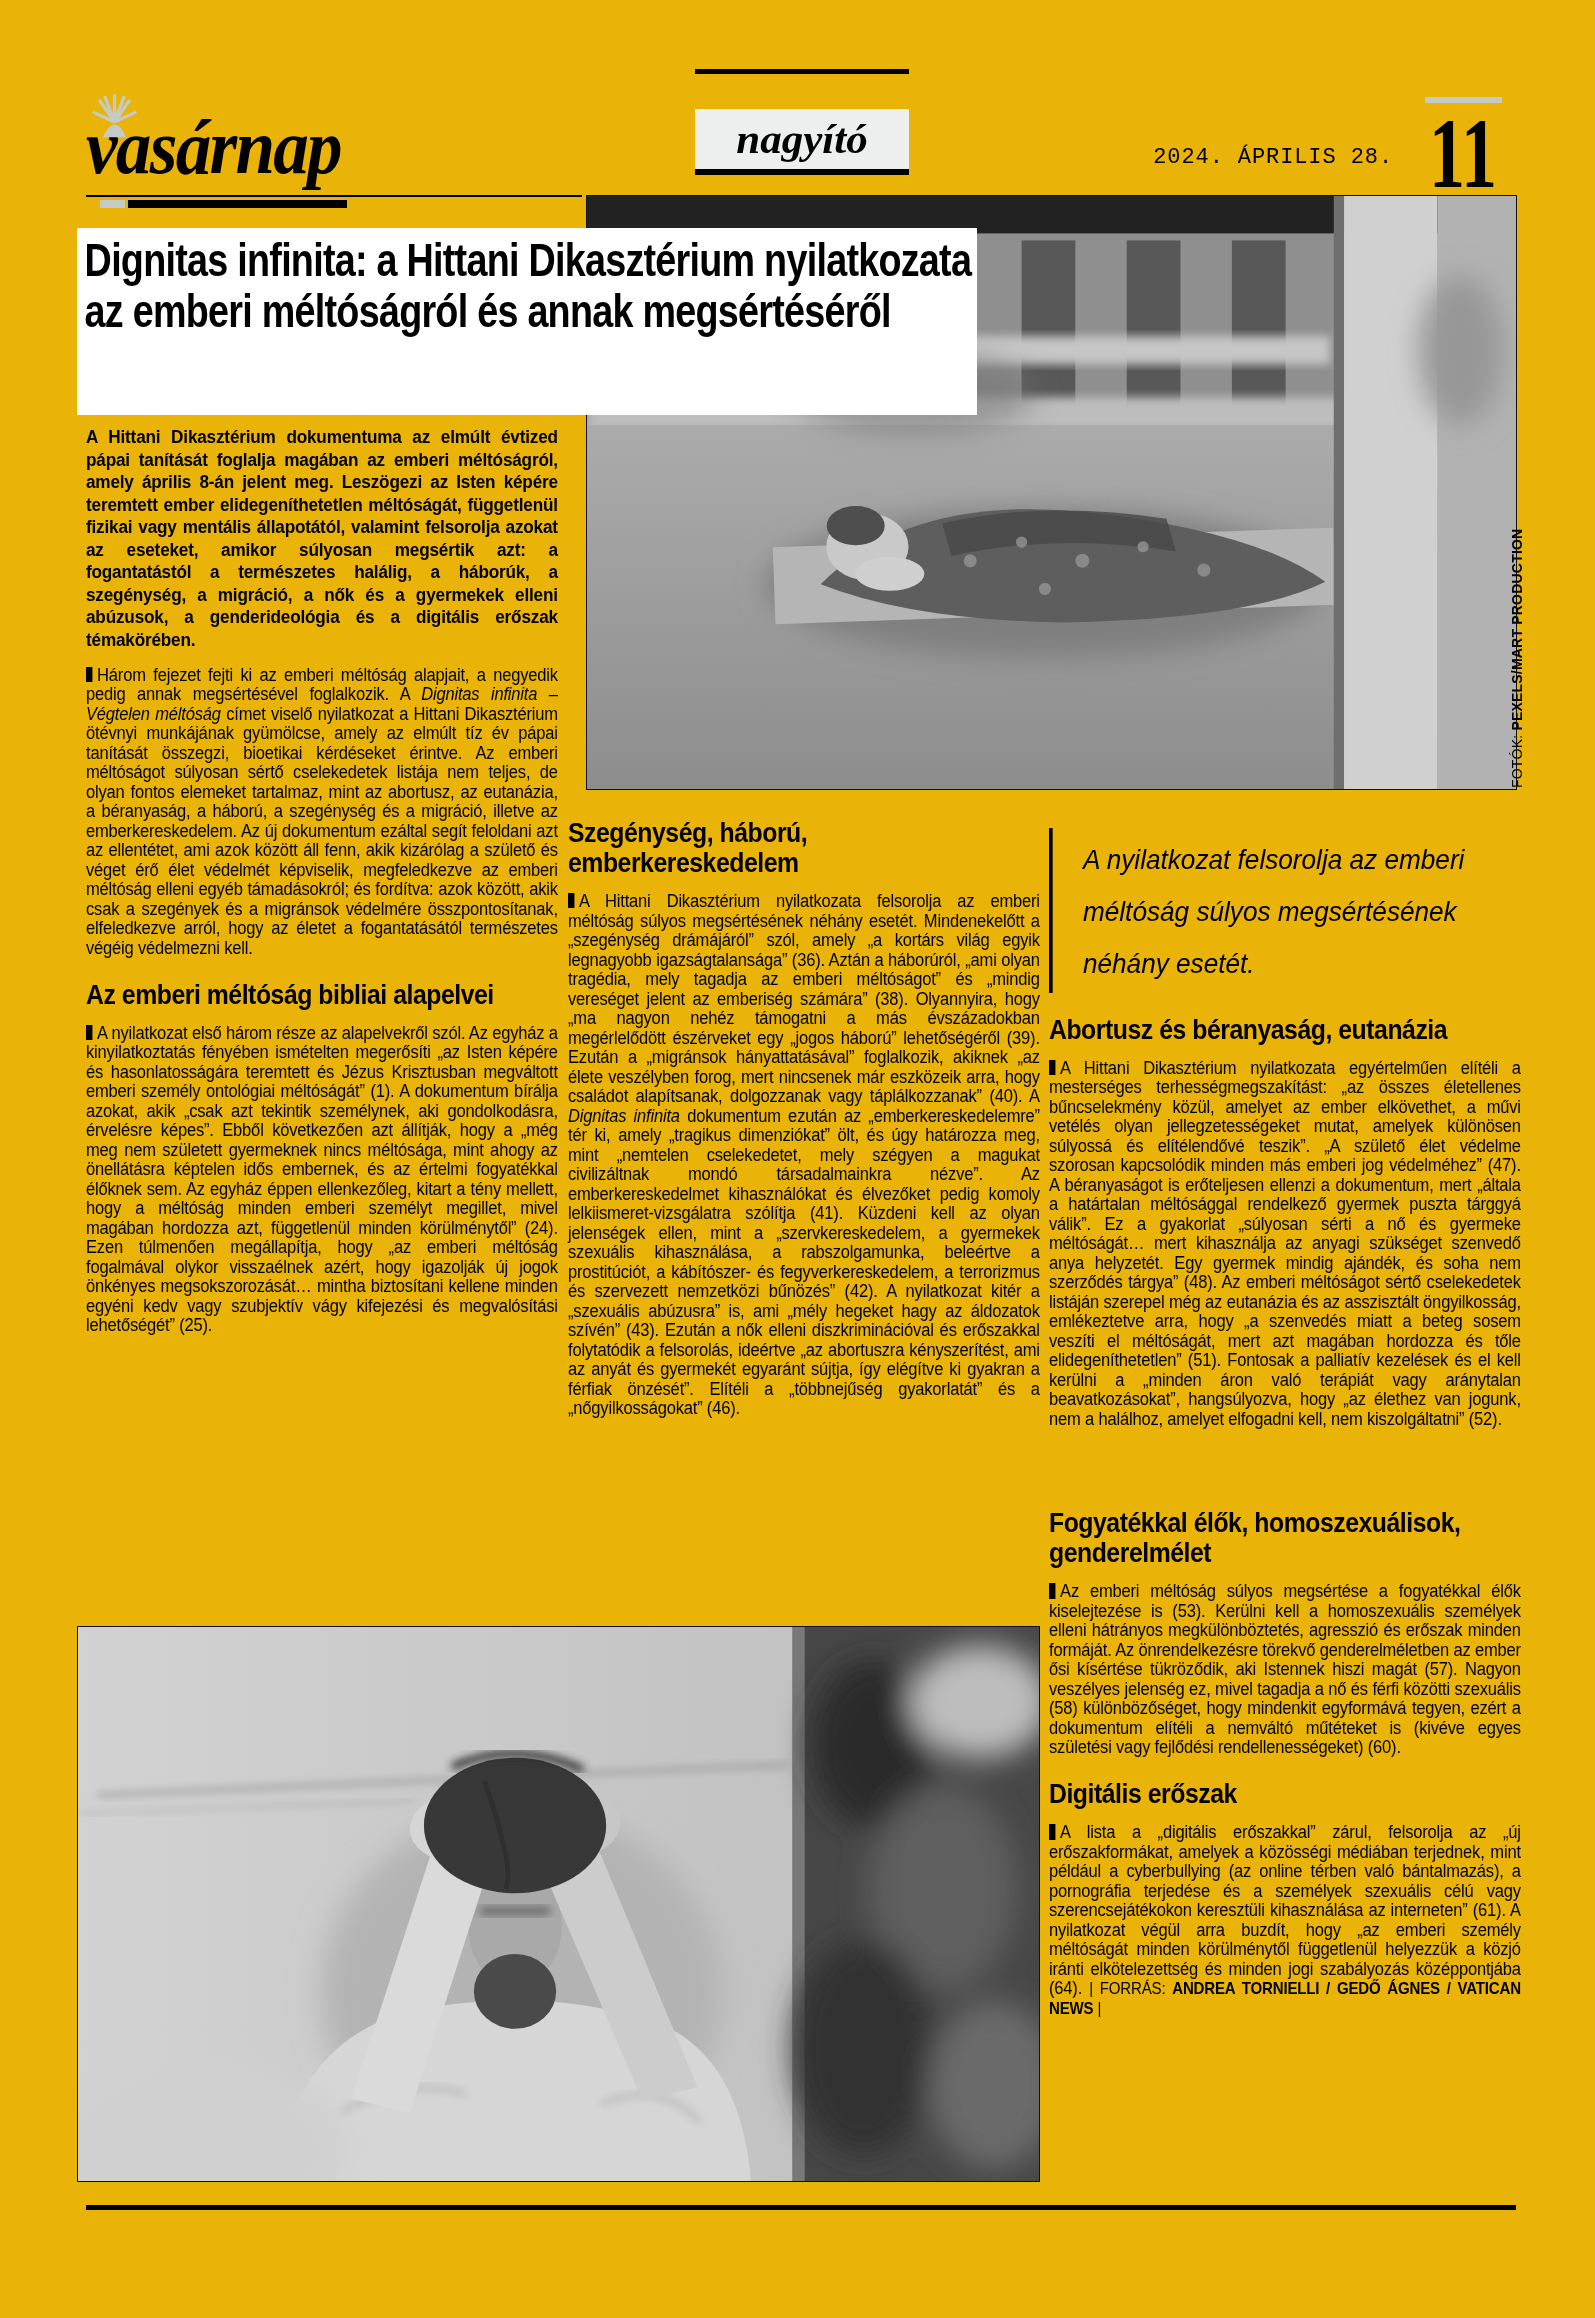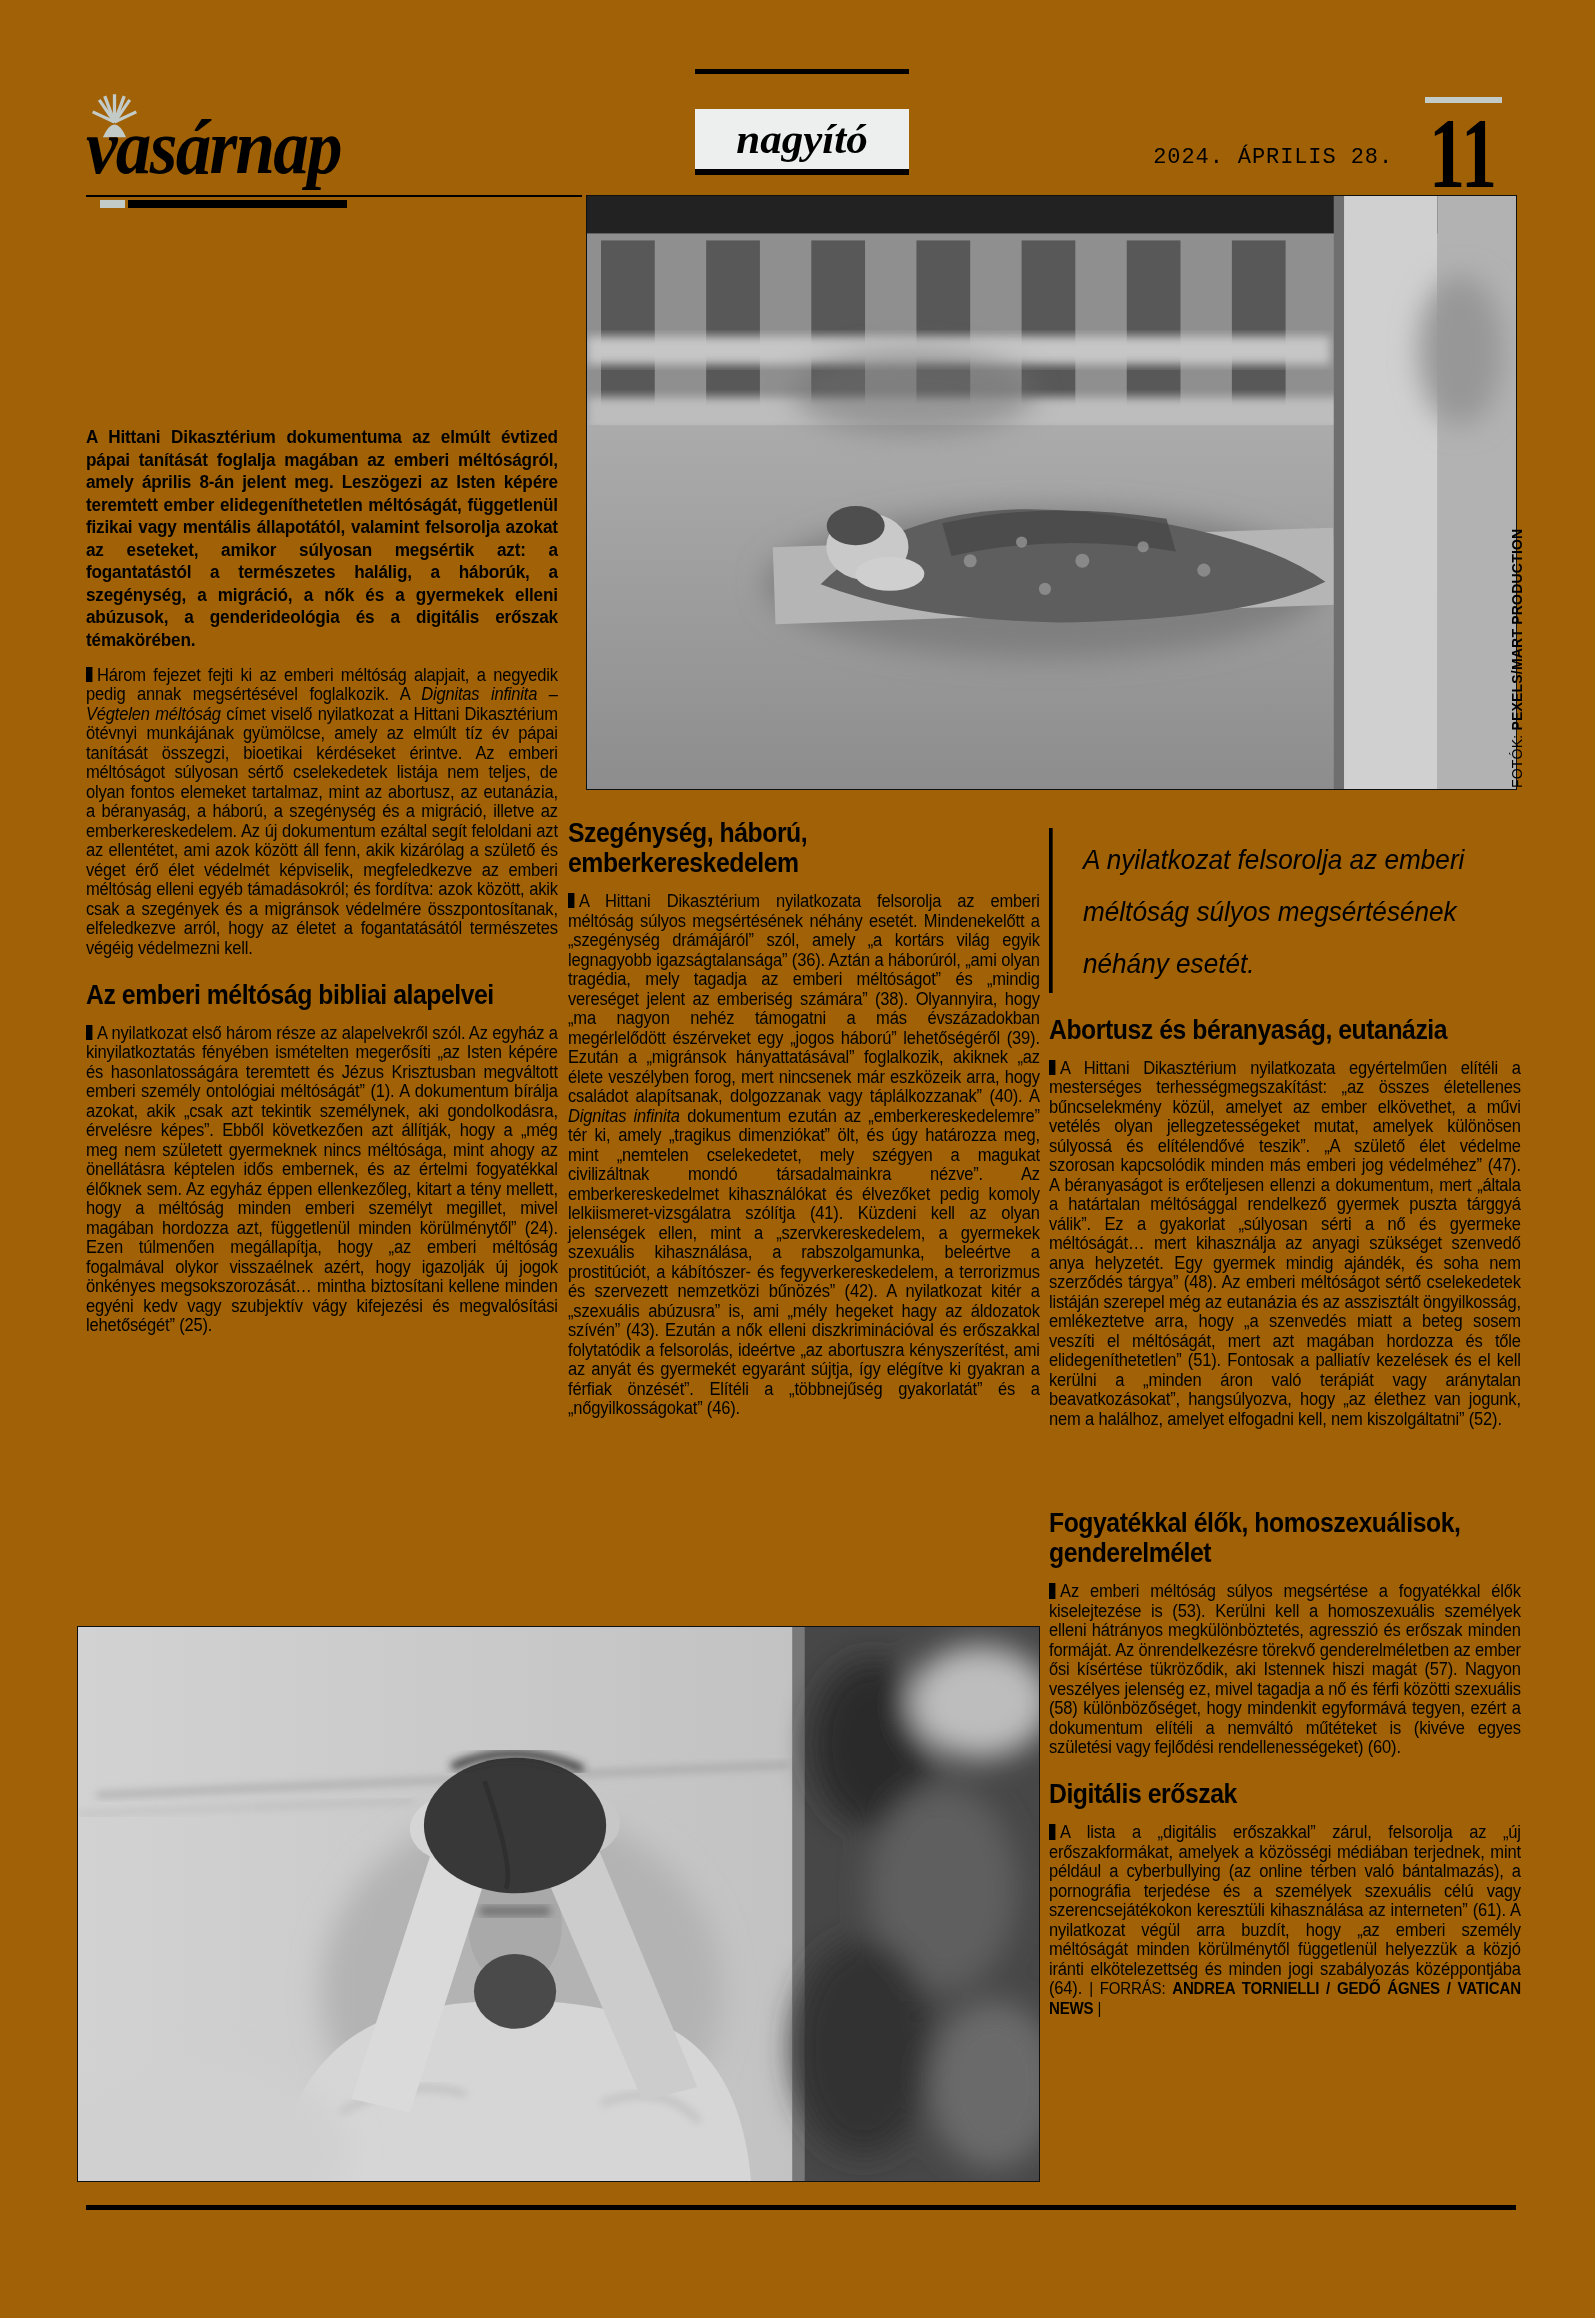--- a/index.html
+++ b/index.html
@@ -1,16 +1,16 @@
 <!DOCTYPE html>
 <html style="font-size:7.5px"><head>
 <meta charset="utf-8">
 <style>
   html,body{margin:0;padding:0;background:#777;}
-  .page{position:relative;width:1595px;height:2319px;background:#a16207;overflow:hidden;
+  .page{position:relative;width:1595px;height:2319px;background:#eab308;overflow:hidden;
         font-family:"Liberation Sans",sans-serif;color:#000;}
   .abs{position:absolute;}
 
   
   .logo-text{font-family:"Liberation Serif",serif;font-style:italic;font-weight:bold;
              font-size:79px;line-height:79px;letter-spacing:-1.9px;transform:scaleX(.9);transform-origin:left top;}
   .rule{background:#000;}
   .gray-bar{background:#c3cbc8;}
   .section-box{background:#edefee;text-align:center;}
   .section-box .sec-label{font-family:"Liberation Serif",serif;font-style:italic;font-weight:bold;
@@ -135,20 +135,25 @@
       <rect x="1620" y="0" width="200" height="1268" fill="#d0d0d0"></rect>
       <rect x="1820" y="0" width="168" height="1268" fill="#b2b2b2"></rect>
       <ellipse cx="1870" cy="330" rx="90" ry="160" fill="#979797" filter="url(#b2)"></ellipse>
     </svg>
   </div>
 
   <div class="abs credit" style="left:1525px;top:772px;">
     <span>FOTÓK: </span><span class="bd">PEXELS/MART PRODUCTION</span>
   </div>
 
+  <div class="abs headline-box" style="left:77px;top:228px;width:900px;height:187px;">
+    <div class="hl-wrap">
+      <h1>Dignitas infinita: a Hittani Dikasztérium nyilatkozata az emberi méltóságról és annak megsértéséről</h1>
+    </div>
+  </div>
 
   <div class="abs col" style="left:86px;top:426px;">
     <p class="lead">A Hittani Dikasztérium dokumentuma az elmúlt évtized pápai tanítását foglalja magában az emberi méltóságról, amely április 8-án jelent meg. Leszögezi az Isten képére teremtett ember elidegeníthetetlen méltóságát, függetlenül fizikai vagy mentális állapotától, valamint felsorolja azokat az eseteket, amikor súlyosan megsértik azt: a fogantatástól a természetes halálig, a háborúk, a szegénység, a migráció, a nők és a gyermekek elleni abúzusok, a genderideológia és a digitális erőszak témakörében.</p>
     <p><span class="pmark"></span><span><span>Három fejezet fejti ki az emberi méltóság alapjait, a negyedik pedig annak megsértésével foglalkozik. A </span><span class="it">Dignitas infinita – Végtelen méltóság</span><span> címet viselő nyilatkozat a Hittani Dikasztérium ötévnyi munkájának gyümölcse, amely az elmúlt tíz év pápai tanítását összegzi, bioetikai kérdéseket érintve. Az emberi méltóságot súlyosan sértő cselekedetek listája nem teljes, de olyan fontos elemeket tartalmaz, mint az abortusz, az eutanázia, a béranyaság, a háború, a szegénység és a migráció, illetve az emberkereskedelem. Az új dokumentum ezáltal segít feloldani azt az ellentétet, ami azok között áll fenn, akik kizárólag a születő és véget érő élet védelmét képviselik, megfeledkezve az emberi méltóság elleni egyéb támadásokról; és fordítva: azok között, akik csak a szegények és a migránsok védelmére összpontosítanak, elfeledkezve arról, hogy az életet a fogantatásától természetes végéig védelmezni kell.</span></span></p>
     <h2 class="section">Az emberi méltóság bibliai alapelvei</h2>
     <p><span class="pmark"></span><span><span>A nyilatkozat első három része az alapelvekről szól. Az egyház a kinyilatkoztatás fényében ismételten megerősíti „az Isten képére és hasonlatosságára teremtett és Jézus Krisztusban megváltott emberi személy ontológiai méltóságát” (1). A dokumentum bírálja azokat, akik „csak azt tekintik személynek, aki gondolkodásra, érvelésre képes”. Ebből következően azt állítják, hogy a „még meg nem született gyermeknek nincs méltósága, mint ahogy az önellátásra képtelen idős embernek, és az értelmi fogyatékkal élőknek sem. Az egyház éppen ellenkezőleg, kitart a tény mellett, hogy a méltóság minden emberi személyt megillet, mivel magában hordozza azt, függetlenül minden körülménytől” (24). Ezen túlmenően megállapítja, hogy „az emberi méltóság fogalmával olykor visszaélnek azért, hogy igazolják új jogok önkényes megsokszorozását… mintha biztosítani kellene minden egyéni kedv vagy szubjektív vágy kifejezési és megvalósítási lehetőségét” (25).</span></span></p>
   </div>
 
   <div class="abs col" style="left:568px;top:818px;">
     <h2 class="section first">Szegénység, háború, emberkereskedelem</h2>

